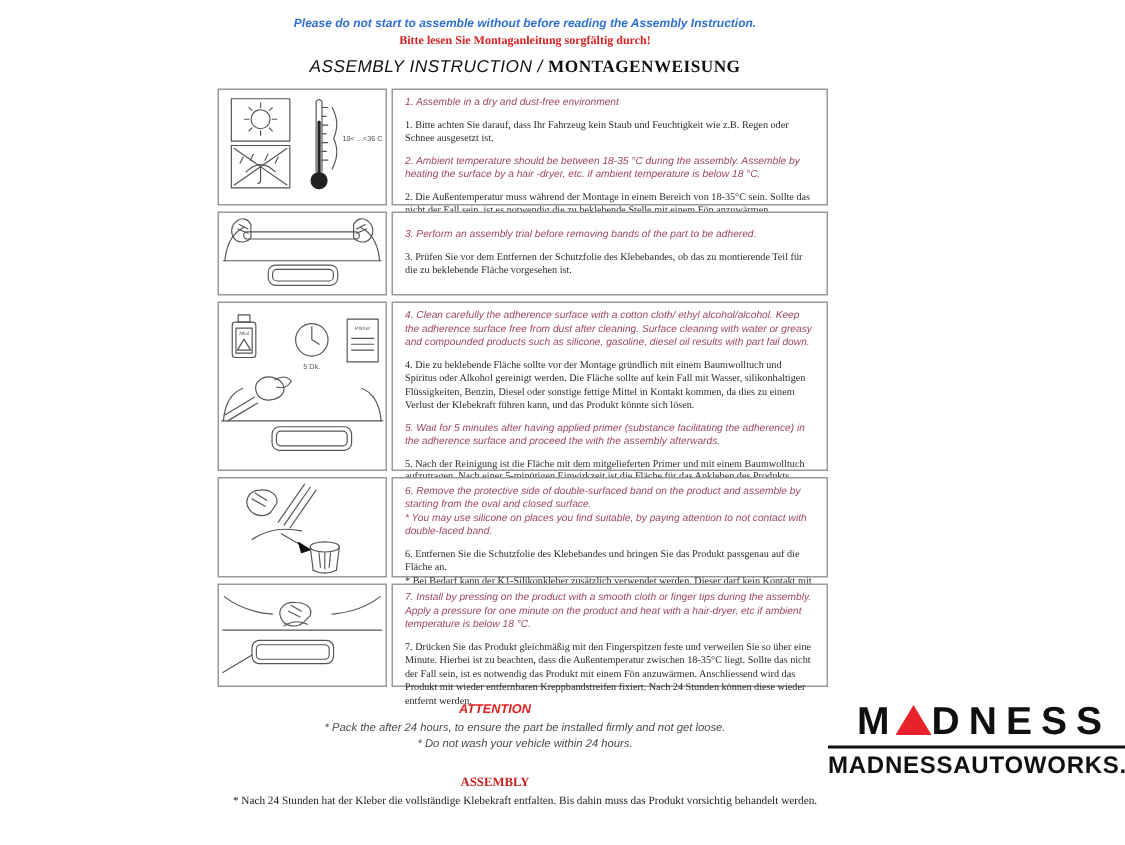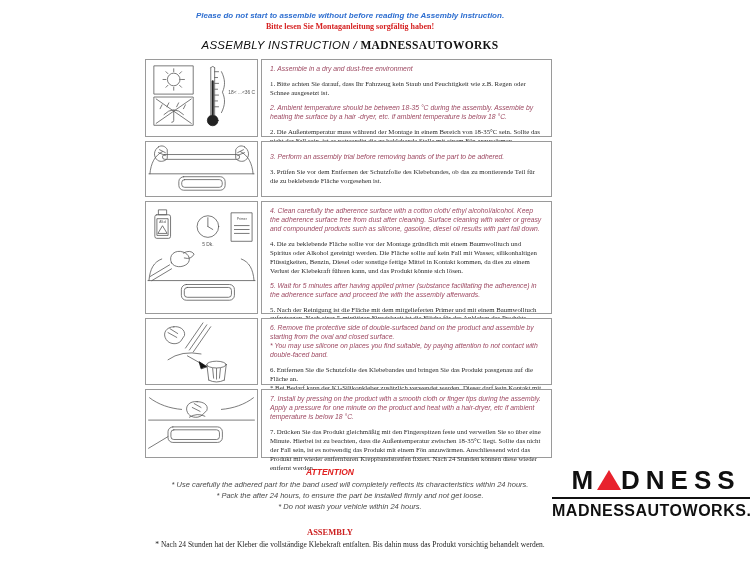--- a/index.html
+++ b/index.html
@@ -39,24 +39,24 @@
   svg text{stroke:none;fill:#555;font-family:"Liberation Sans",sans-serif;}
 </style>
 </head>
 <body>
 
 <div class="page">
 
   <div class="doc">
 
     <div class="notice-en">Please do not start to assemble without before reading the Assembly Instruction.</div>
-    <div class="notice-de">Bitte lesen Sie Montaganleitung sorgfältig haben!</div>
+    <div class="notice-de">Bitte lesen Sie Montaganleitung sorgfältig durch!</div>
     <div class="title">
       <span class="t-en">ASSEMBLY INSTRUCTION /</span>
-      <span class="t-de">MADNESSAUTOWORKS</span>
+      <span class="t-de">MONTAGENWEISUNG</span>
     </div>
 
     <div class="itable">
 
       <div class="row" style="height:78px;">
         <div class="cell icon-cell">
           <svg viewBox="0 0 113 78">
             <g>
               <rect x="8" y="6" width="40" height="29"></rect>
               <circle cx="28" cy="20" r="6.5"></circle>
@@ -190,21 +190,20 @@
         <div class="cell text-cell">
           <p class="en">7. Install by pressing on the product with a smooth cloth or finger tips during the assembly. Apply a pressure for one minute on the product and heat with a hair-dryer, etc if ambient temperature is below 18 °C.</p>
           <p class="de tight">7. Drücken Sie das Produkt gleichmäßig mit den Fingerspitzen feste und verweilen Sie so über eine Minute. Hierbei ist zu beachten, dass die Außentemperatur zwischen 18-35°C liegt. Sollte das nicht der Fall sein, ist es notwendig das Produkt mit einem Fön anzuwärmen. Anschliessend wird das Produkt mit wieder entfernbaren Kreppbandstreifen fixiert. Nach 24 Stunden können diese wieder entfernt werden.</p>
         </div>
       </div>
 
     </div>
 
     <div class="attention">
       <p class="hd">ATTENTION</p>
-      <p>* Use carefully the adhered part for the band used will completely reflects its characteristics within 24 hours.</p>
       <p>* Pack the after 24 hours, to ensure the part be installed firmly and not get loose.</p>
       <p>* Do not wash your vehicle within 24 hours.</p>
     </div>
 
     <div class="achtung">
       <p class="hd">ASSEMBLY</p>
       <p>* Nach 24 Stunden hat der Kleber die vollständige Klebekraft entfalten. Bis dahin muss das Produkt vorsichtig behandelt werden.</p>
     </div>
 
   </div>

